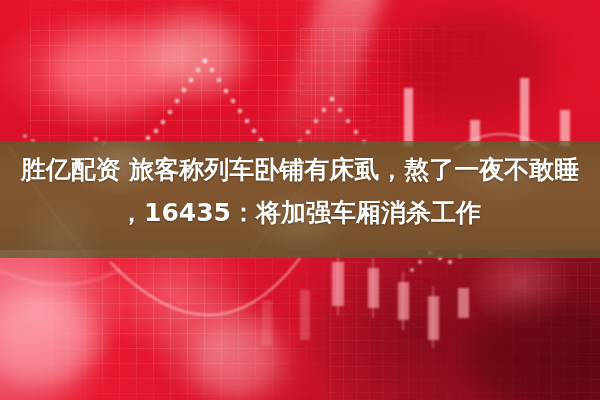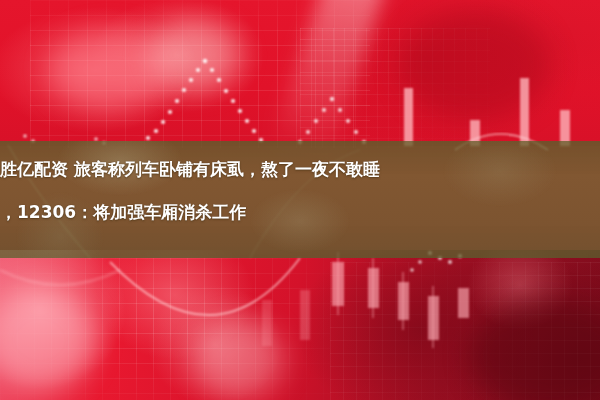--- a/index.html
+++ b/index.html
@@ -125,23 +125,23 @@
       radial-gradient(ellipse 70px 45px at 300px 80px, rgba(180,175,140,0.22), rgba(180,175,140,0) 72%),
       radial-gradient(ellipse 80px 50px at 500px 30px, rgba(175,170,135,0.18), rgba(175,170,135,0) 72%),
       radial-gradient(ellipse 60px 60px at 60px 95px, rgba(150,145,110,0.22), rgba(150,145,110,0) 74%);
     pointer-events: none;
   }
 
   
   .headline {
     position: absolute;
     left: 0; top: 148px; width: 600px;
-    text-align: left;
+    text-align: center;
     color: #ffffff;
-    font-size: 17px;
+    font-size: 25px;
     font-weight: 700;
     line-height: 43px;
     letter-spacing: 0px;
     text-shadow: 0 1px 2px rgba(60,40,10,0.55), 0 0 1px rgba(0,0,0,0.35);
     font-family: "DejaVu Sans", "Liberation Sans", sans-serif;
     white-space: nowrap;
   }
   .headline .l1 { display: block; }
   .headline .l2 { display: block; }
 </style>
@@ -253,16 +253,16 @@
     <path d="M 110 262 Q 215 370 300 258" fill="none" stroke="#ffd2d6" stroke-width="2.0" opacity="0.65" filter="url(#soft)"></path>
     <path d="M 8 145 Q 40 200 90 258" fill="none" stroke="#d6c79a" stroke-width="1.3" opacity="0.45" filter="url(#soft)"></path>
     <path d="M 250 258 Q 300 170 360 150" fill="none" stroke="#d6c79a" stroke-width="1.2" opacity="0.30" filter="url(#soft)"></path>
   </svg>
 
   <div class="band"></div>
   <div class="band-tex"></div>
 
   <div class="headline">
     <span class="l1">胜亿配资 旅客称列车卧铺有床虱，熬了一夜不敢睡</span>
-    <span class="l2">，12306：将加强车厢消杀工作</span>
+    <span class="l2">，16435：将加强车厢消杀工作</span>
   </div>
 
 </div>
 
 </body></html>

